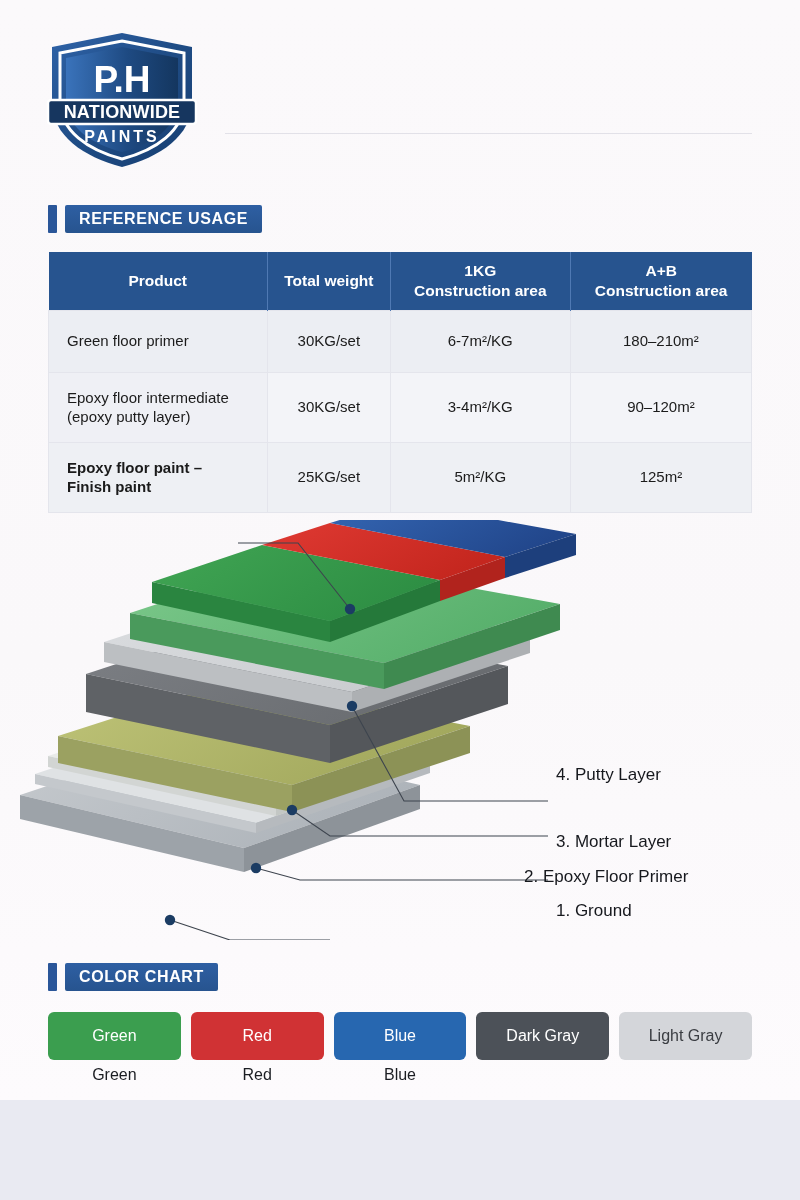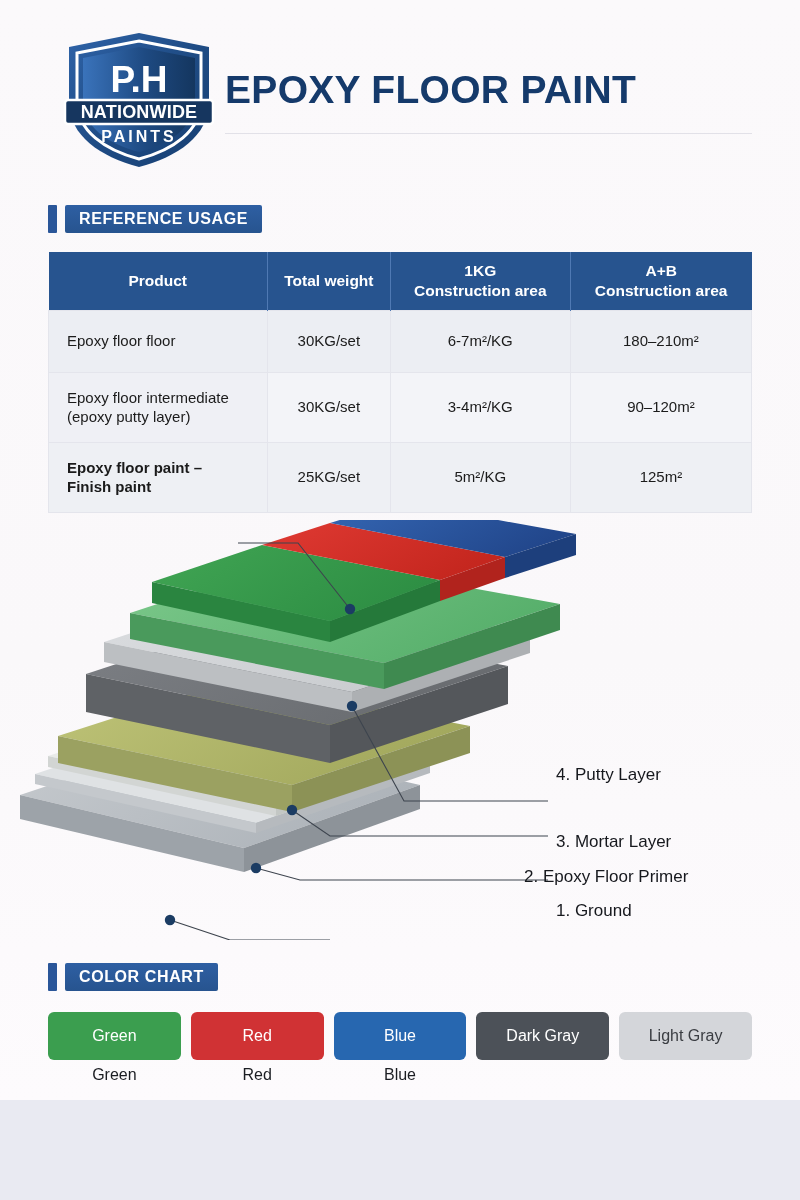--- a/index.html
+++ b/index.html
@@ -32,21 +32,21 @@
   }
 
   
   .header {
     position: absolute;
     left: 0; top: 0;
     width: 800px; height: 175px;
   }
   .logo {
     position: absolute;
-    left: 59px; top: 30px;
+    left: 42px; top: 30px;
     width: 160px; height: 140px;
   }
   .logo svg { display: block; }
 
   .title {
     position: absolute;
     left: 225px; top: 68px;
     font-size: 39px;
     font-weight: bold;
     letter-spacing: 0.3px;
@@ -199,21 +199,20 @@
 
         <text x="80" y="62" text-anchor="middle" fill="#ffffff" font-family="Liberation Sans, sans-serif" font-size="37" font-weight="bold" letter-spacing="0">P.H</text>
 
         <rect x="6" y="70" width="148" height="24" rx="3" fill="#16365f" stroke="#ffffff" stroke-width="2.5"></rect>
         <text x="80" y="88" text-anchor="middle" fill="#ffffff" font-family="Liberation Sans, sans-serif" font-size="18" font-weight="bold" letter-spacing="0.2">NATIONWIDE</text>
 
         <text x="80" y="112" text-anchor="middle" fill="#ffffff" font-family="Liberation Sans, sans-serif" font-size="16" font-weight="bold" letter-spacing="3">PAINTS</text>
       </svg>
     </div>
 
-    <div class="title">EPOXY FLOOR PAINT</div>
     <div class="header-rule"></div>
   </div>
 
   <div class="section-head" style="left:48px; top:205px;text-align:right;">
     <div class="section-tick"></div>
     <div class="section-chip">REFERENCE USAGE</div>
   </div>
 
   <table class="table">
     <thead>
@@ -229,21 +228,21 @@
           <span>Construction area</span>
         </th>
         <th style="width:177px">
           <span>A+B</span><br>
           <span>Construction area</span>
         </th>
       </tr>
     </thead>
     <tbody>
       <tr class="r0">
-        <td class="c0">Epoxy floor floor</td>
+        <td class="c0">Green floor primer</td>
         <td class="c1">30KG/set</td>
         <td class="c2">6-7m²/KG</td>
         <td class="c3">180–210m²</td>
       </tr>
       <tr class="r1 tall">
         <td class="c0 pre" style="white-space: pre-line;">Epoxy floor intermediate
 (epoxy putty layer)</td>
         <td class="c1">30KG/set</td>
         <td class="c2">3-4m²/KG</td>
         <td class="c3">90–120m²</td>

